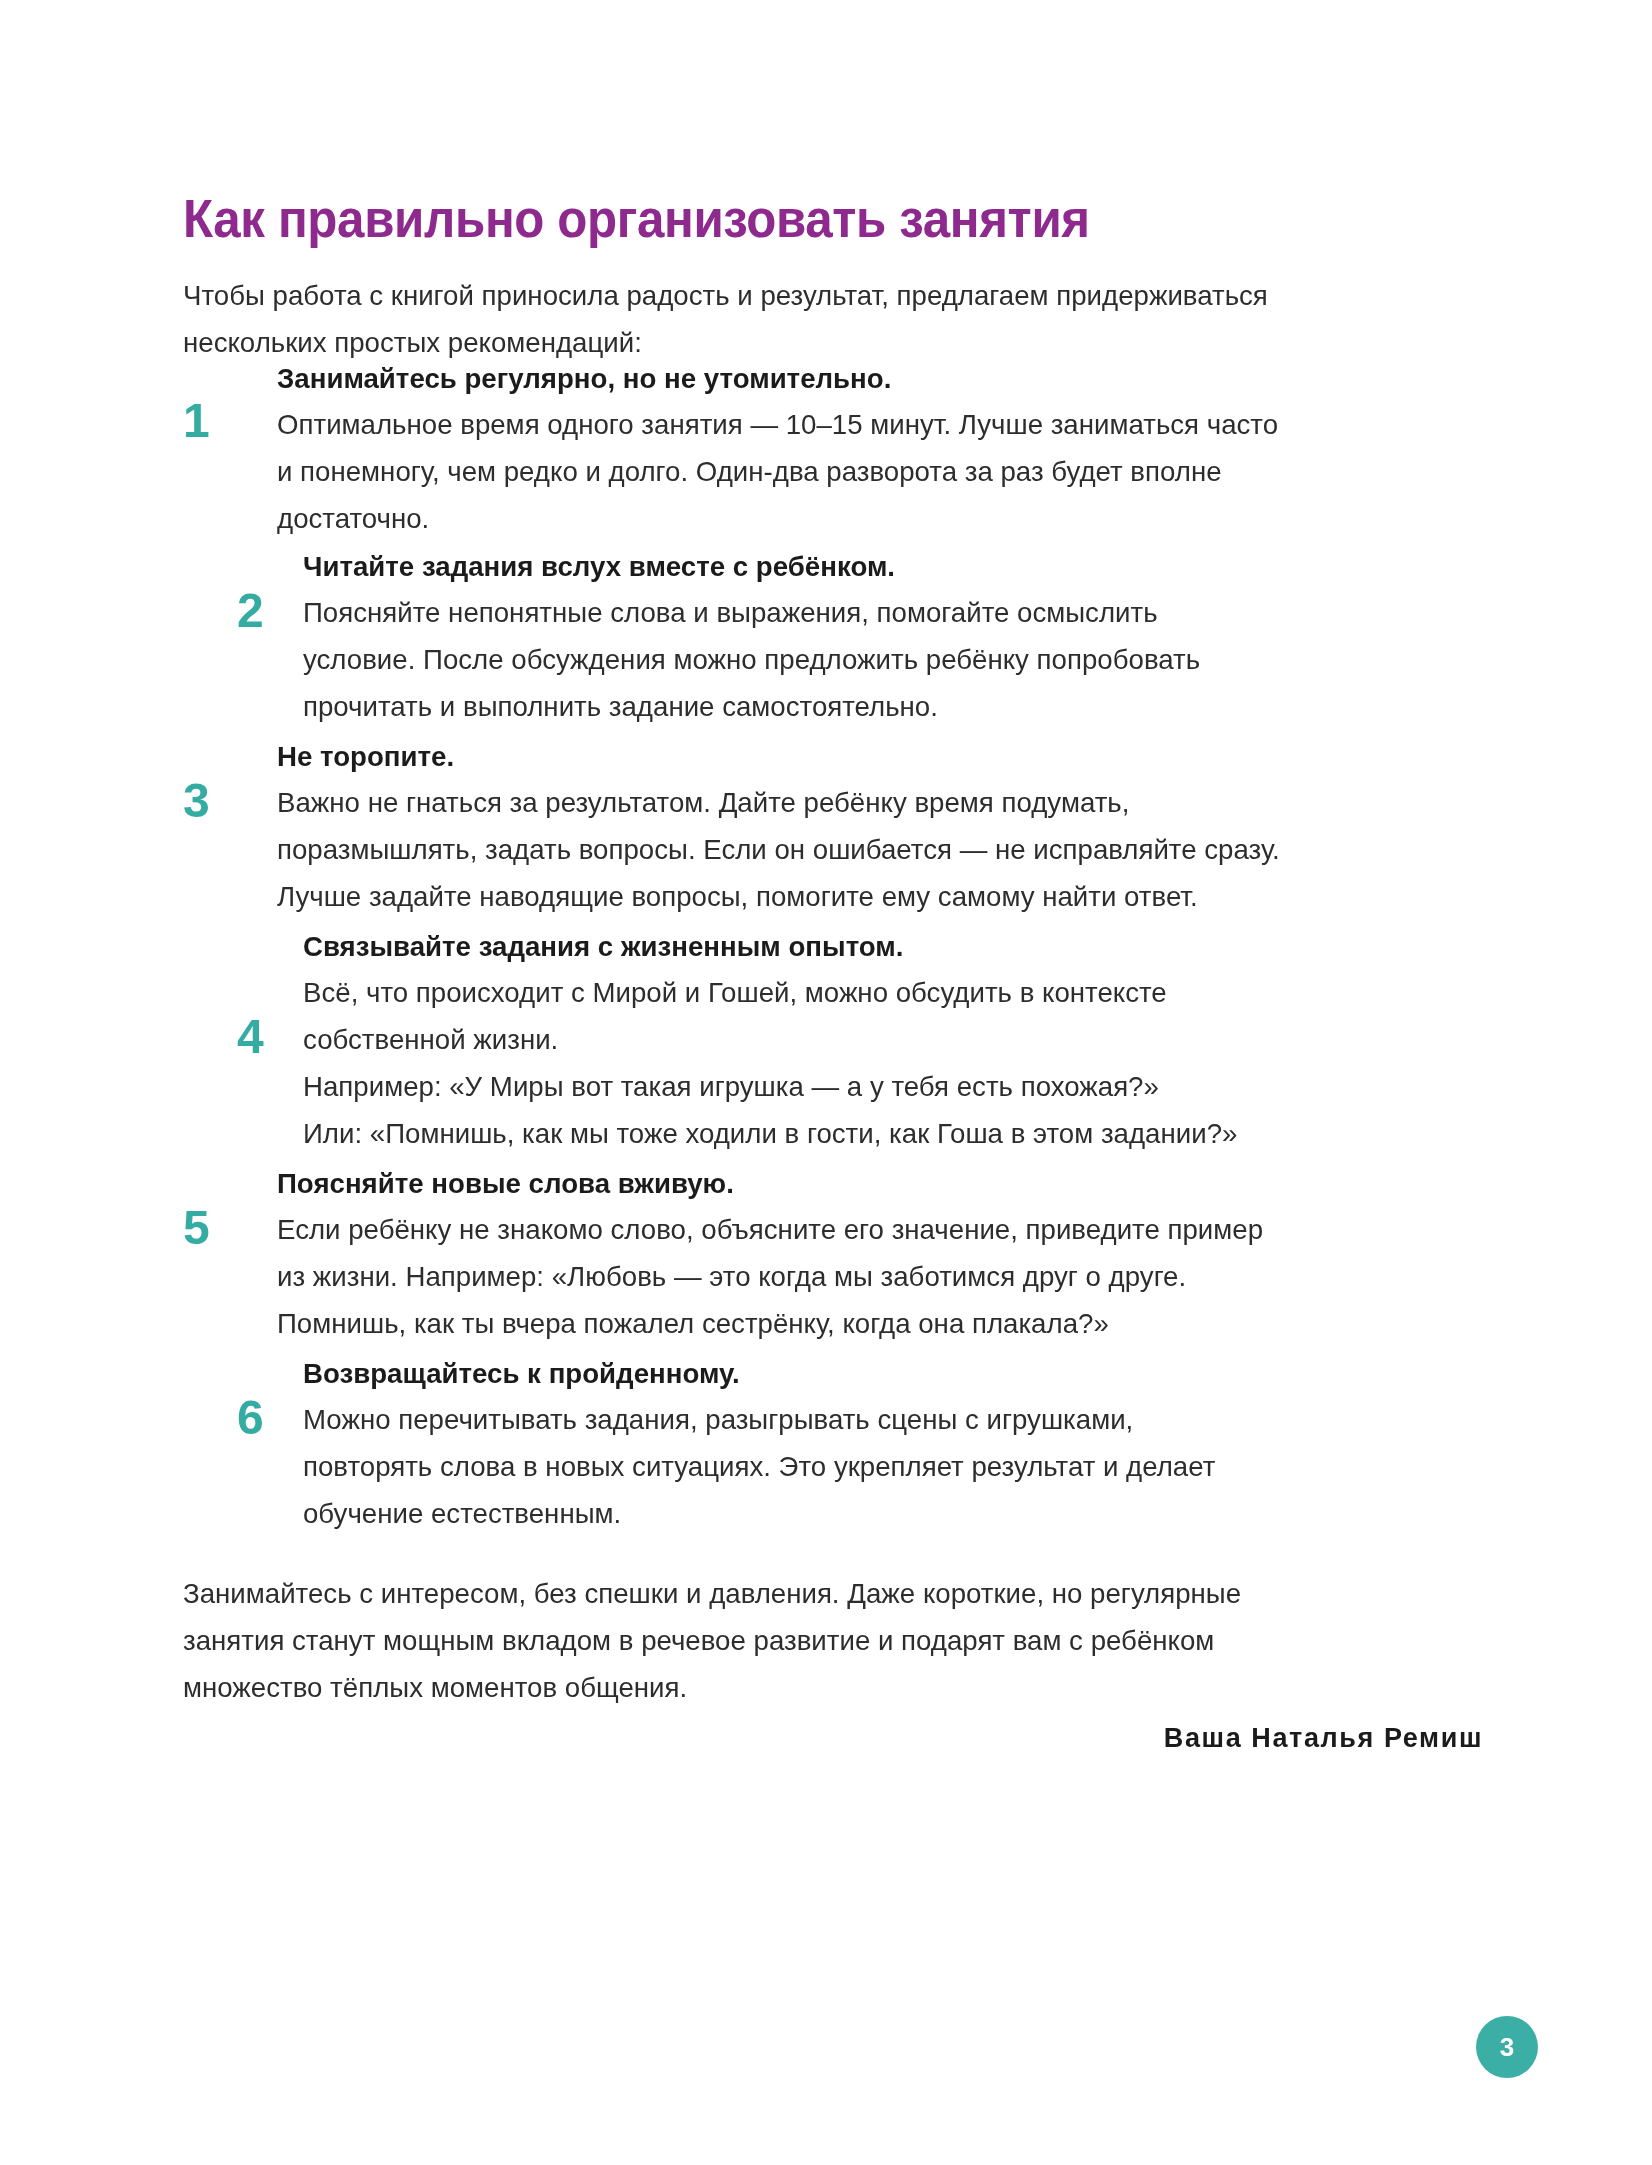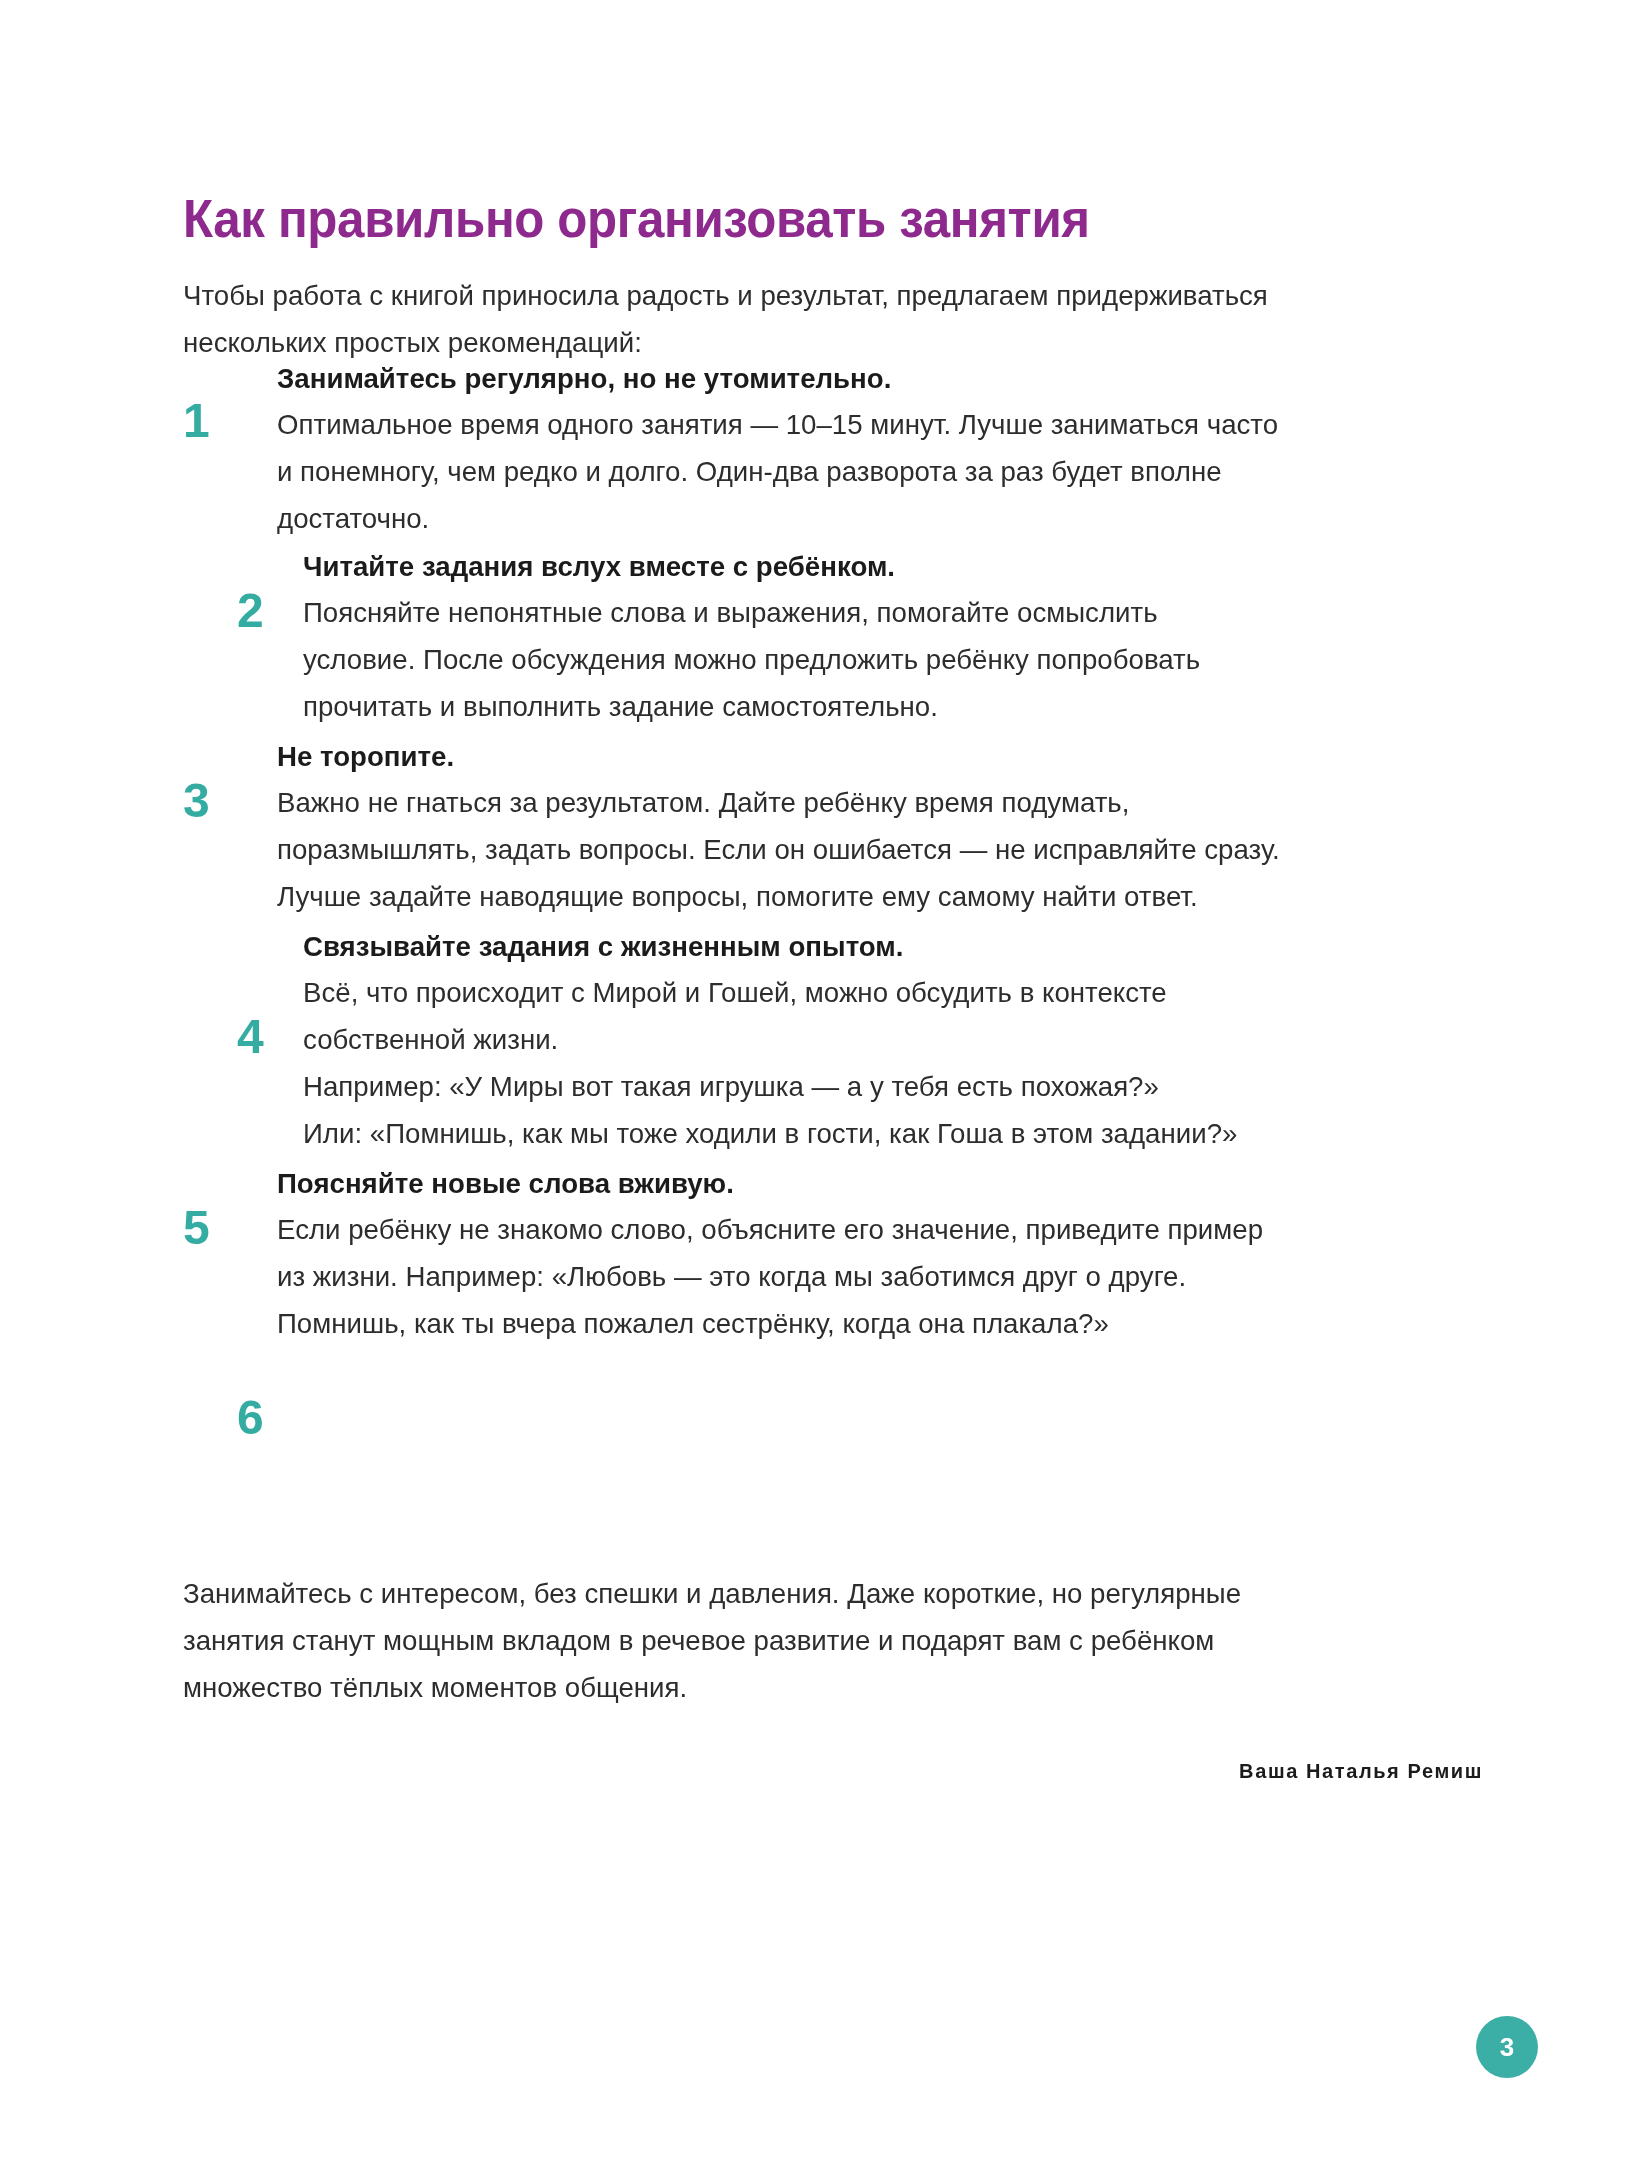--- a/index.html
+++ b/index.html
@@ -129,25 +129,24 @@
   }
   .closing .line { display: block; white-space: nowrap; }
 
   
   .signature {
     position: absolute;
     left: 0;
     top: 1723px;
     width: 1300px;
     text-align: right;
-    font-size: 20px;
+    font-size: 27px;
     font-weight: 700;
     letter-spacing: 1.6px;
     color: #1b1b1b;
-    margin-top: 37px;
   }
 
   
   .page-badge {
     position: absolute;
     left: 1476px;
     top: 2016px;
     width: 62px;
     height: 62px;
     border-radius: 50%;
@@ -228,20 +227,28 @@
           <div class="item-text">
             <span class="line">Если ребёнку не знакомо слово, объясните его значение, приведите пример</span>
             <span class="line">из жизни. Например: «Любовь — это когда мы заботимся друг о друге.</span>
             <span class="line">Помнишь, как ты вчера пожалел сестрёнку, когда она плакала?»</span>
           </div>
         </div>
       </div>
 
       <div class="item indented" style="top:995px;height:185px;position:absolute;left:0;width:1300px;">
         <div class="item-number" style="top:44px;">6</div>
+        <div class="item-body">
+          <div class="item-heading">Возвращайтесь к пройденному.</div>
+          <div class="item-text">
+            <span class="line">Можно перечитывать задания, разыгрывать сцены с игрушками,</span>
+            <span class="line">повторять слова в новых ситуациях. Это укрепляет результат и делает</span>
+            <span class="line">обучение естественным.</span>
+          </div>
+        </div>
       </div>
 
     </div>
 
     <div class="closing">
       <span class="line">Занимайтесь с интересом, без спешки и давления. Даже короткие, но регулярные</span>
       <span class="line">занятия станут мощным вкладом в речевое развитие и подарят вам с ребёнком</span>
       <span class="line">множество тёплых моментов общения.</span>
     </div>
 

